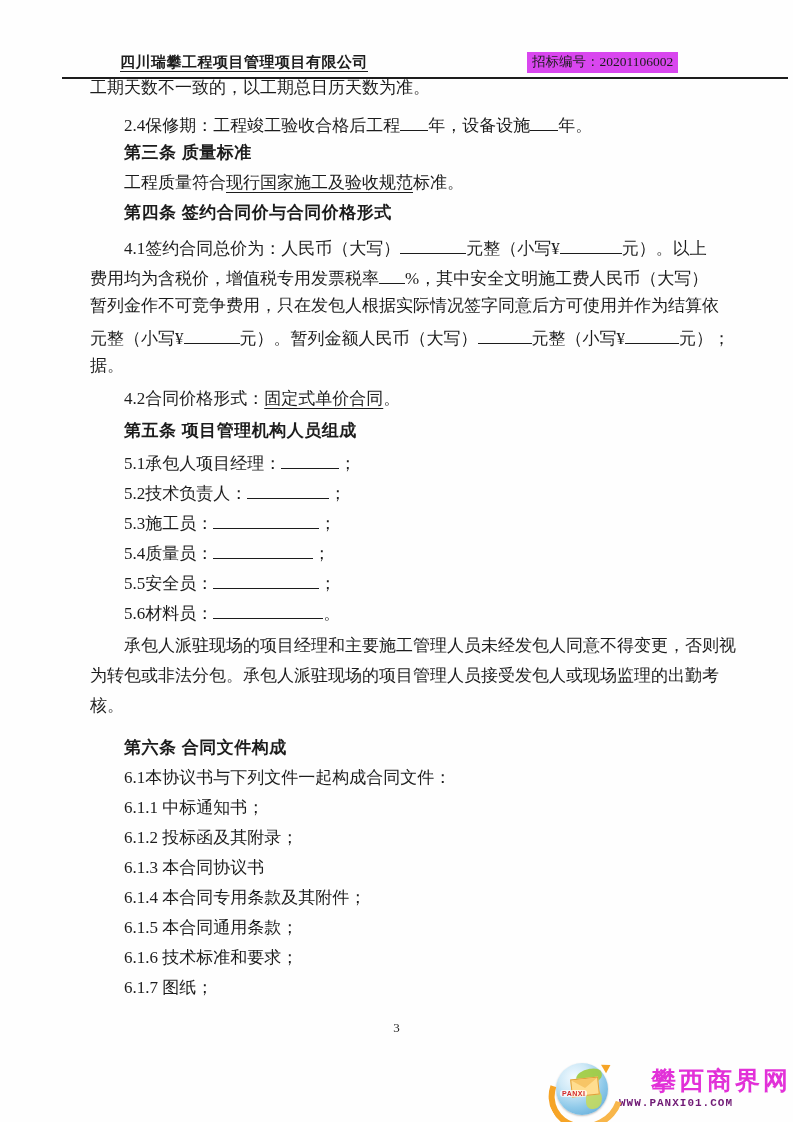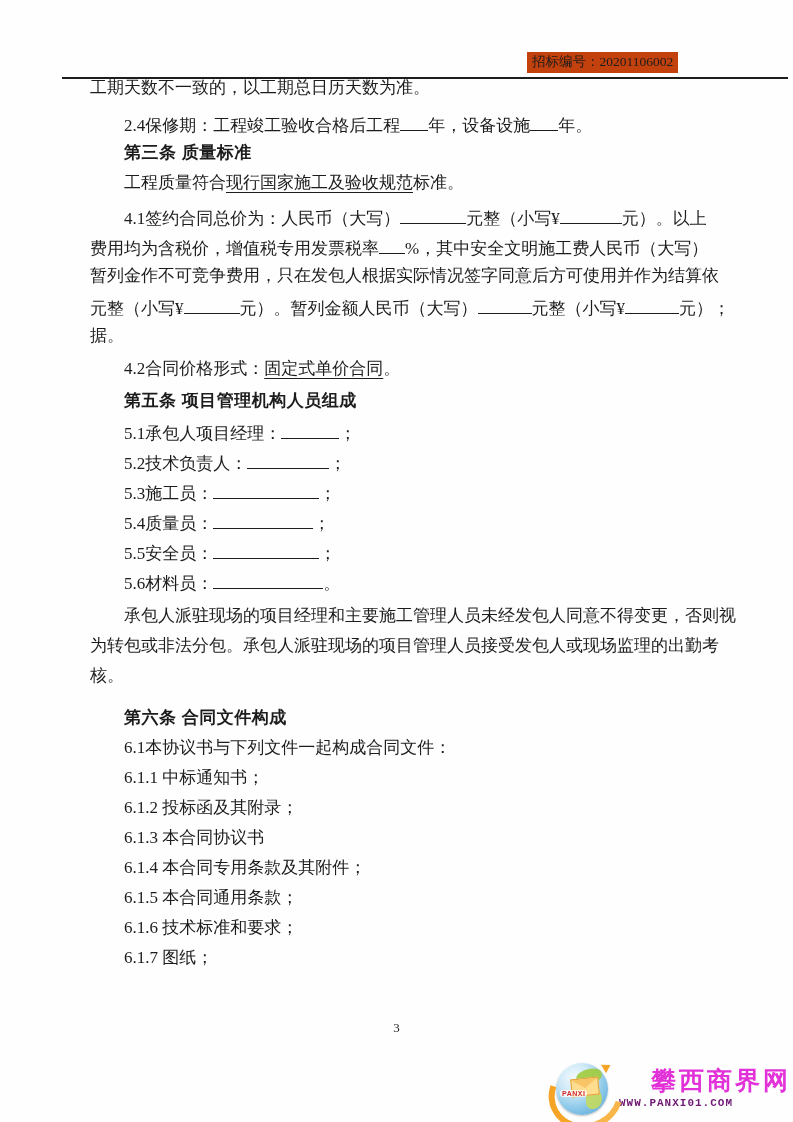--- a/index.html
+++ b/index.html
@@ -16,21 +16,21 @@
   .header{position:absolute;top:48px;left:0;width:100%;height:34px;}
   .company{
     position:absolute;left:120px;top:5px;
     font-family:"Liberation Sans","DejaVu Sans",sans-serif;
     font-weight:bold;font-size:15px;
     text-decoration:underline;text-underline-offset:4px;
     letter-spacing:0.5px;
   }
   .bid-badge{
     position:absolute;left:527px;top:4px;
-    background:#c2410c;
+    background:#d946ef;
     padding:1px 5px 2px 5px;
     font-size:13.5px;
     white-space:nowrap;
   }
   .header-rule{
     position:absolute;left:62px;top:29px;
     width:726px;height:2px;background:#1d1d1d;
   }
   
   .doc-body{
@@ -113,29 +113,31 @@
     color:#701a75;letter-spacing:1px;
     text-shadow:0 0 2px #ffffff;
   }
 </style>
 </head>
 <body>
 
 <div class="page">
 
   <div class="header">
+    <span class="company">四川瑞攀工程项目管理项目有限公司</span>
     <span class="bid-badge"><span>招标编号：</span><span>20201106002</span></span>
     <div class="header-rule"></div>
   </div>
 
   <div class="doc-body" id="doc-body">
       <div class="line cont"><span class="seg">工期天数不一致的，以工期总日历天数为准。</span></div>
       <div class="line first" style="margin-top: 5px;"><span class="seg">2.4保修期：工程竣工验收合格后工程</span><span class="blank" style="width: 28px;"></span><span class="seg">年，设备设施</span><span class="blank" style="width: 28px;"></span><span class="seg">年。</span></div>
       <div class="line heading"><span class="seg">第三条 质量标准</span></div>
       <div class="line first"><span class="seg">工程质量符合</span><span class="seg u">现行国家施工及验收规范</span><span class="seg">标准。</span></div>
+      <div class="line heading"><span class="seg">第四条 签约合同价与合同价格形式</span></div>
       <div class="line first" style="margin-top: 3px;"><span class="seg">4.1签约合同总价为：人民币（大写）</span><span class="blank" style="width: 66px;"></span><span class="seg">元整（小写¥</span><span class="blank" style="width: 62px;"></span><span class="seg">元）。以上</span></div>
       <div class="line cont"><span class="seg">费用均为含税价，增值税专用发票税率</span><span class="blank" style="width: 26px;"></span><span class="seg">%，其中安全文明施工费人民币（大写）</span></div>
       <div class="line cont"><span class="seg">暂列金作不可竞争费用，只在发包人根据实际情况签字同意后方可使用并作为结算依</span></div>
       <div class="line cont"><span class="seg">元整（小写¥</span><span class="blank" style="width: 56px;"></span><span class="seg">元）。暂列金额人民币（大写）</span><span class="blank" style="width: 54px;"></span><span class="seg">元整（小写¥</span><span class="blank" style="width: 54px;"></span><span class="seg">元）；</span></div>
       <div class="line cont"><span class="seg">据。</span></div>
       <div class="line first" style="margin-top: 3px;"><span class="seg">4.2合同价格形式：</span><span class="seg u">固定式单价合同</span><span class="seg">。</span></div>
       <div class="line heading" style="margin-top: 2px;"><span class="seg">第五条 项目管理机构人员组成</span></div>
       <div class="line first"><span class="seg">5.1承包人项目经理：</span><span class="blank" style="width: 58px;"></span><span class="seg">；</span></div>
       <div class="line first"><span class="seg">5.2技术负责人：</span><span class="blank" style="width: 82px;"></span><span class="seg">；</span></div>
       <div class="line first"><span class="seg">5.3施工员：</span><span class="blank" style="width: 106px;"></span><span class="seg">；</span></div>

